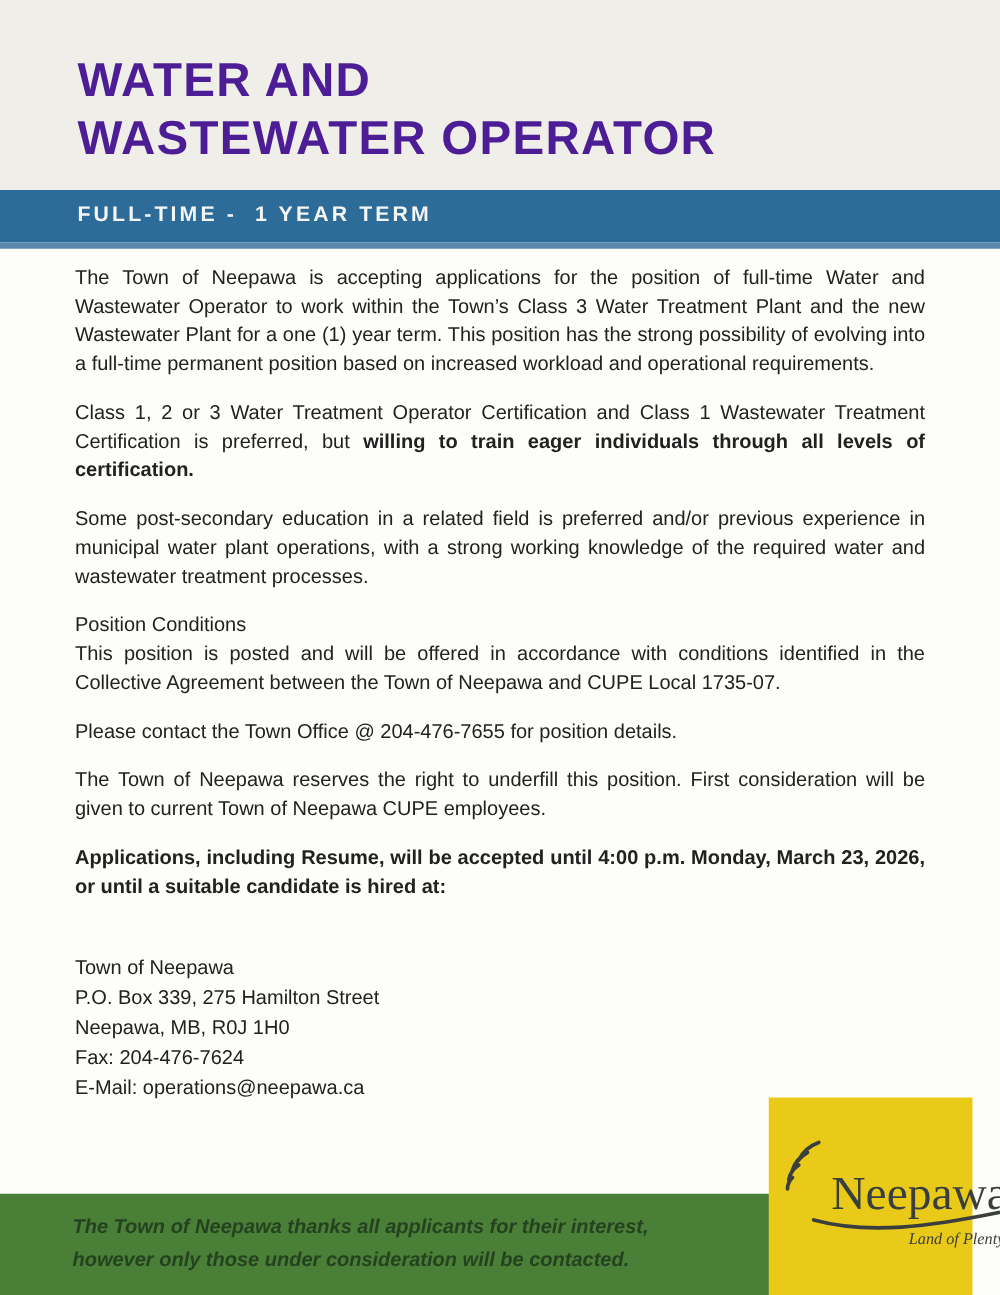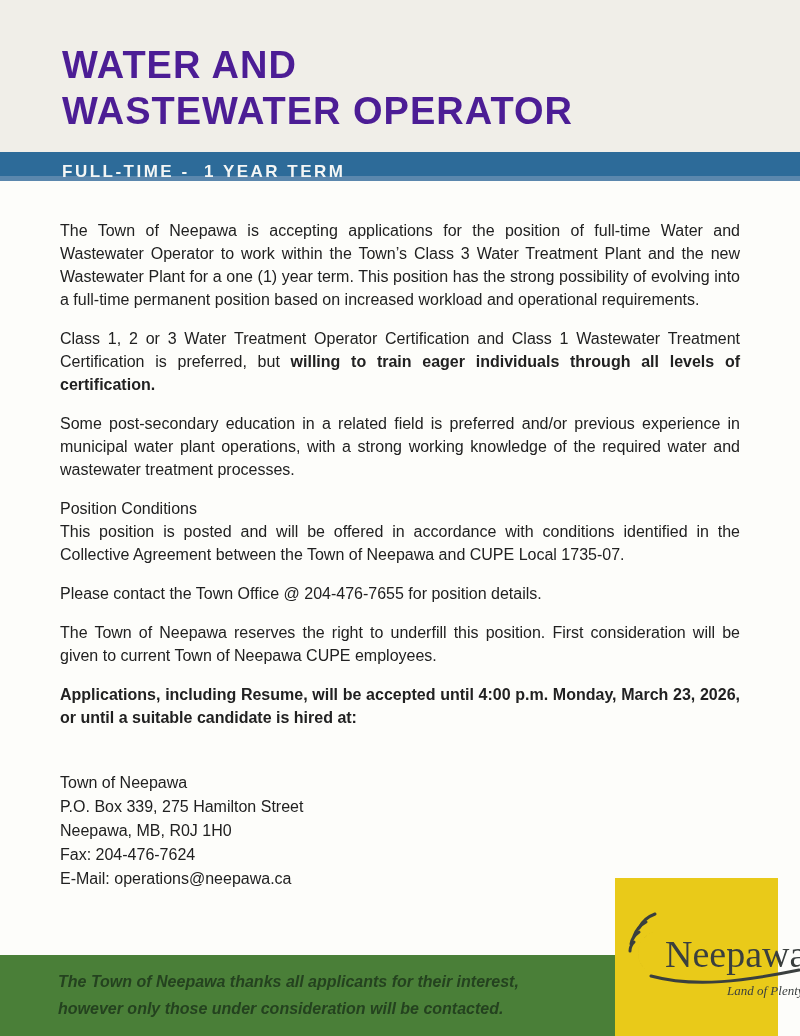--- a/index.html
+++ b/index.html
@@ -20,40 +20,39 @@
   }
   .title{
     font-size:38px;
     line-height:46px;
     font-weight:700;
     letter-spacing:1px;
     color:#4c1d95;
   }
   
   .band{
-    height:24px;
+    height:42px;
     background:var(--banner-blue,#2d6b99);
     color:#f4f6f5;
     font-size:17px;
     font-weight:700;
     letter-spacing:2.5px;
     line-height:40px;
     padding-left:62px;
     white-space:pre;
   }
   .band-accent{
     height:5px;
     background:var(--banner-blue-light,#5b87ad);
   }
   
   .content{
     padding:12px 60px 0 60px;
     font-size:16px;
     line-height:23px;
-    margin-top:26px;
   }
   .content p{
     margin:0 0 16px 0;
     text-align:justify;
   }
   .tight{margin:0 !important;}
   .gap-large{margin-top:42px;}
   .content .bold{font-weight:700;}
   .address{
     margin-top:42px;

